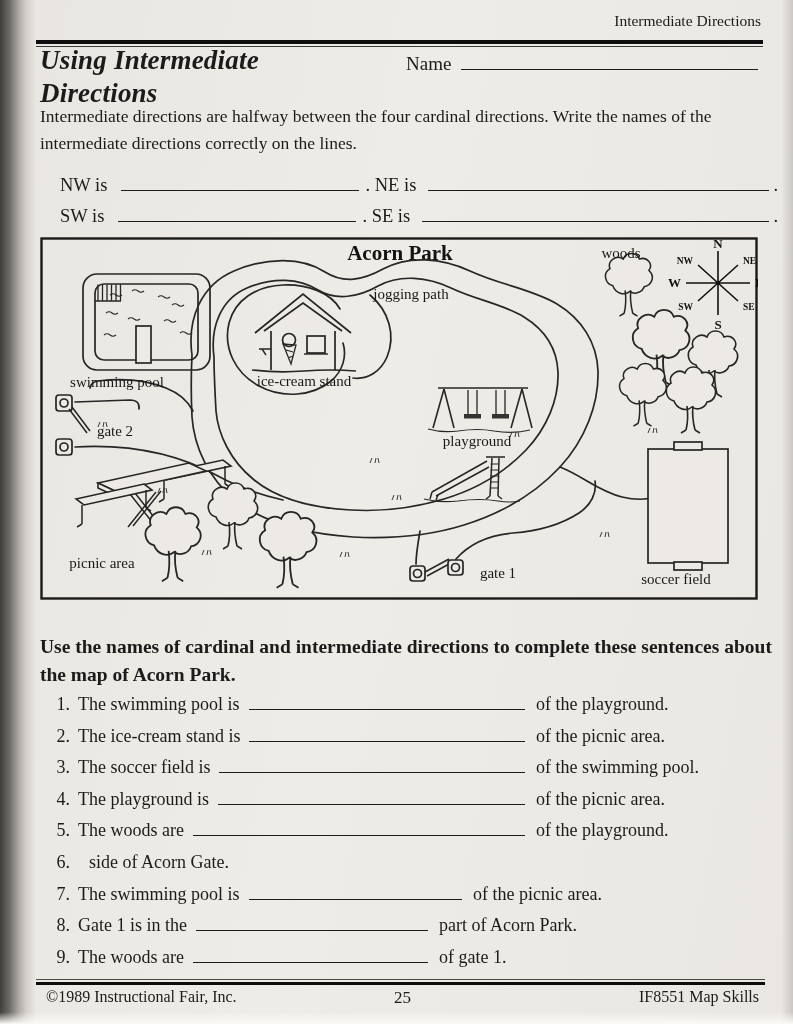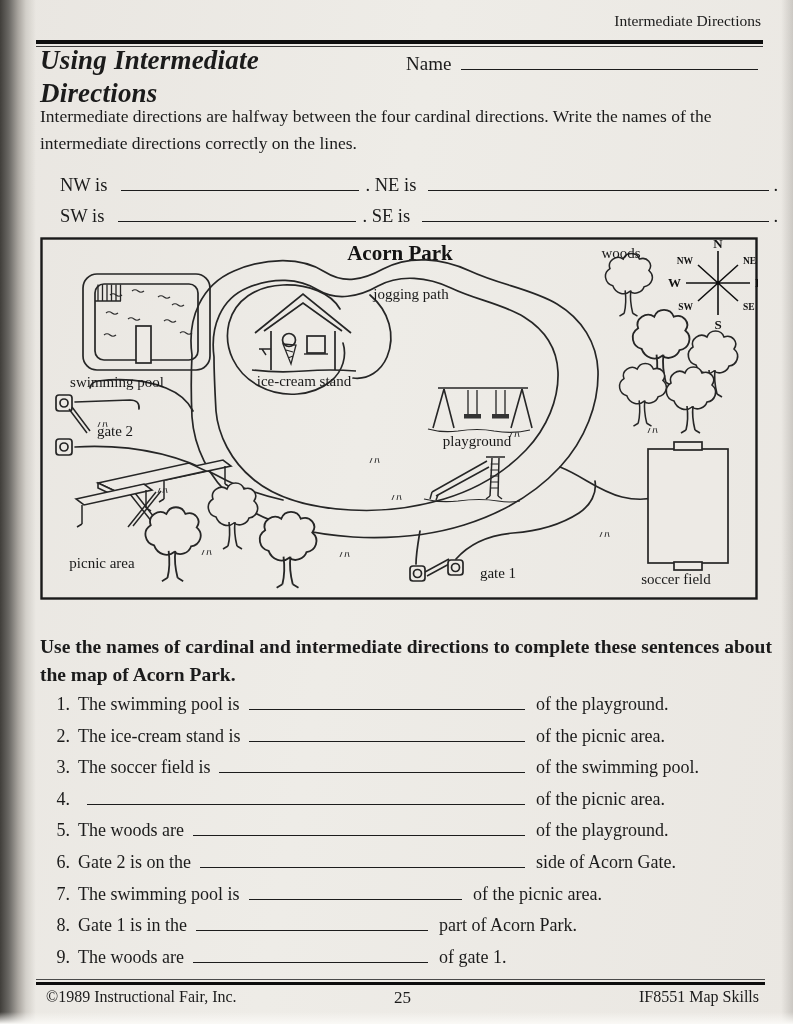--- a/index.html
+++ b/index.html
@@ -261,38 +261,35 @@
       <span class="q-num">3.</span>
       <span class="q-main">
           <span class="q-prefix">The soccer field is</span>
           <span class="q-blank"></span>
         </span>
       <span class="q-suffix">of the swimming pool.</span>
     </div>
     <div class="q-row">
       <span class="q-num">4.</span>
       <span class="q-main">
+          <span class="q-prefix">The playground is</span>
           <span class="q-blank"></span>
         </span>
       <span class="q-suffix">of the picnic area.</span>
     </div>
     <div class="q-row">
       <span class="q-num">5.</span>
       <span class="q-main">
           <span class="q-prefix">The woods are</span>
           <span class="q-blank"></span>
         </span>
       <span class="q-suffix">of the playground.</span>
     </div>
     <div class="q-row">
       <span class="q-num">6.</span>
-      <span class="q-main">
-          <span class="q-prefix">Gate 2 is on the</span>
-          <span class="q-blank"></span>
-        </span>
       <span class="q-suffix">side of Acorn Gate.</span>
     </div>
     <div class="q-row">
       <span class="q-num">7.</span>
       <span class="q-main">
           <span class="q-prefix">The swimming pool is</span>
           <span class="q-blank"></span>
         </span>
       <span class="q-suffix">of the picnic area.</span>
     </div>

